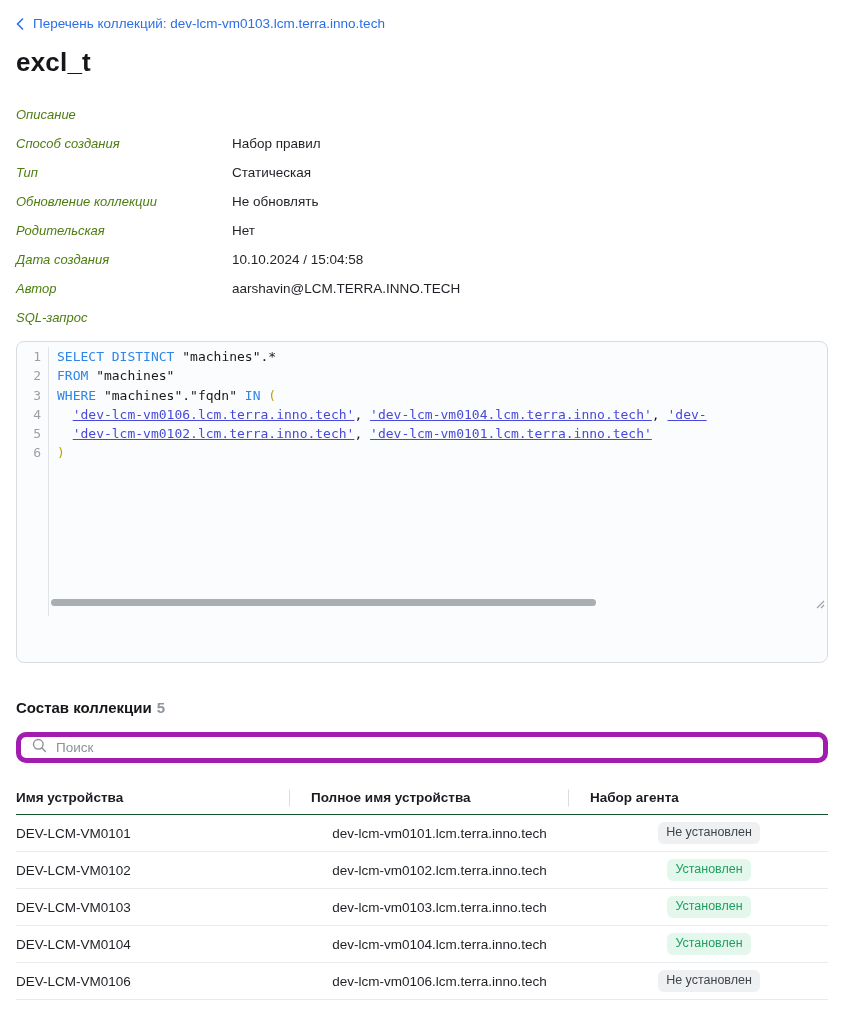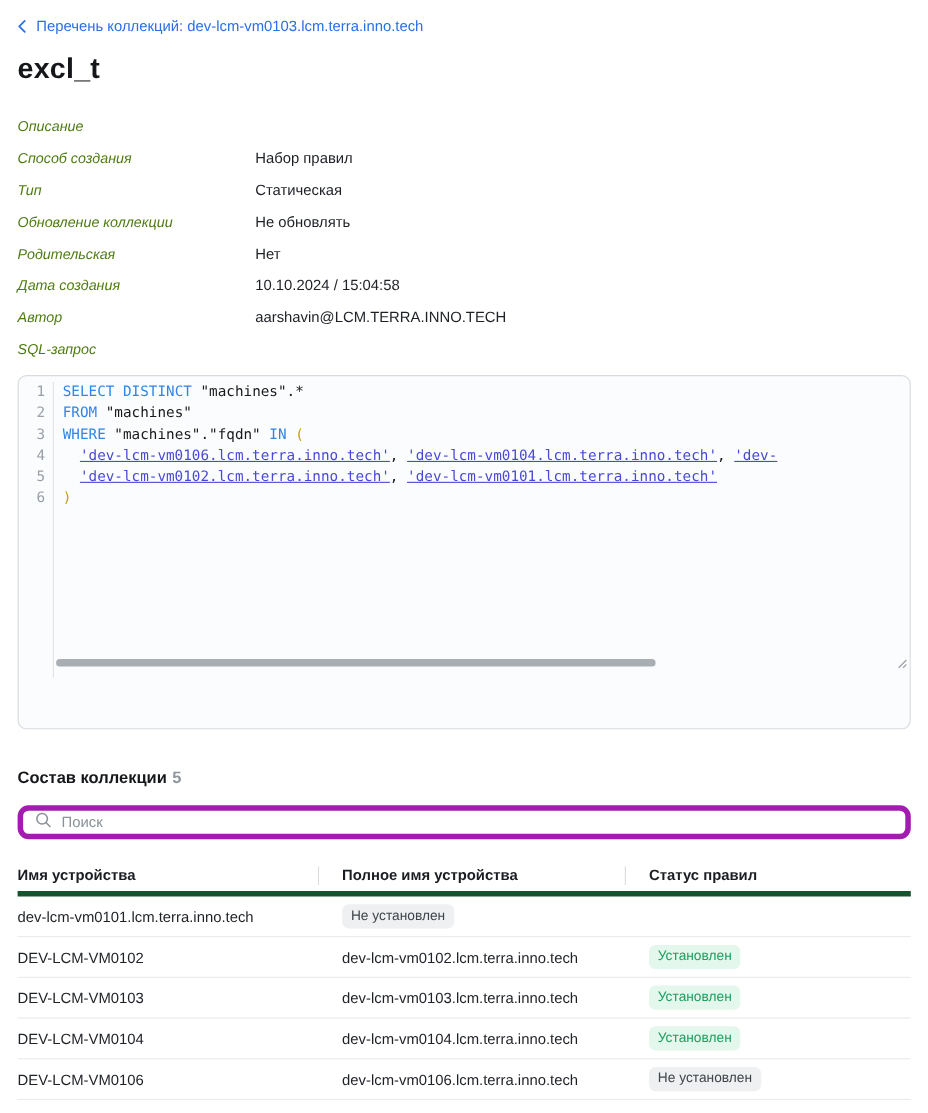--- a/index.html
+++ b/index.html
@@ -73,34 +73,34 @@
     border: none; outline: none; flex: 1; font-family: "Liberation Sans", sans-serif;
     font-size: 13.5px; color: #1e2126; background: transparent;
   }
   .search-box input::placeholder { color: #8b9199; }
 
   
   .device-table { margin-top: 18px; width: 812px; }
   .t-header {
     display: grid; grid-template-columns: 273px 279px 1fr;
     font-weight: 700; font-size: 13.5px; color: #1a1d21;
-    border-bottom: 5px solid #14532d; height: 34px; align-items: center;
+    border-bottom: 1px solid #14532d; height: 34px; align-items: center;
   }
   .t-header .t-cell { position: relative; }
   .t-header .t-cell + .t-cell { padding-left: 22px; }
   .t-header .t-cell + .t-cell::before {
     content: ""; position: absolute; left: 0; top: 50%; transform: translateY(-50%);
     width: 1px; height: 17px; background: #d9dce0;
   }
   .t-row {
     display: grid; grid-template-columns: 273px 279px 1fr;
     font-size: 13.5px; color: #1e2126;
     height: 37px; align-items: center; border-bottom: 1px solid #e8eaed;
   }
-  .t-row .t-cell + .t-cell { padding-left: 22px; }
+  .t-row .t-cell + .t-cell { padding-left: 22px; text-align: center; }
   .status-badge {
     display: inline-block; border-radius: 6px; padding: 4px 8px 5px;
     font-size: 12.5px; line-height: 1;
   }
   .badge-installed   { background: var(--badge_ok_bg, #e4f7ec); color: var(--badge_ok_fg, #1f9f5f); }
   .badge-not-installed { background: var(--badge_no_bg, #eef0f2); color: var(--badge_no_fg, #40454b); }
 </style>
 </head>
 <body>
 
@@ -183,24 +183,25 @@
         <path d="M10 10 L13.4 13.4" stroke="#8b9199" stroke-width="1.4" stroke-linecap="round"></path>
       </svg>
     </span>
     <input type="text" value="" placeholder="Поиск" style="">
   </div>
 
   <div class="device-table">
     <div class="t-header">
       <div class="t-cell">Имя устройства</div>
       <div class="t-cell">Полное имя устройства</div>
-      <div class="t-cell">Статус правил</div>
+      <div class="t-cell">Набор агента</div>
     </div>
     <div id="table-body">
         <div class="t-row">
+          <div class="t-cell">DEV-LCM-VM0101</div>
           <div class="t-cell">dev-lcm-vm0101.lcm.terra.inno.tech</div>
           <div class="t-cell"><span class="status-badge badge-not-installed">Не установлен</span></div>
         </div>
         <div class="t-row">
           <div class="t-cell">DEV-LCM-VM0102</div>
           <div class="t-cell">dev-lcm-vm0102.lcm.terra.inno.tech</div>
           <div class="t-cell"><span class="status-badge badge-installed">Установлен</span></div>
         </div>
         <div class="t-row">
           <div class="t-cell">DEV-LCM-VM0103</div>

